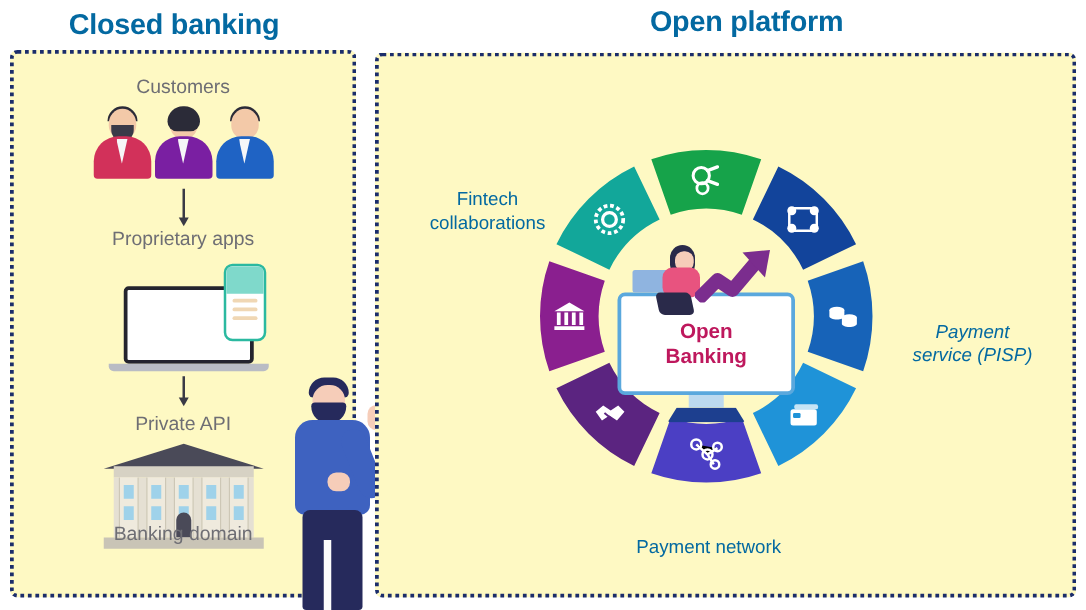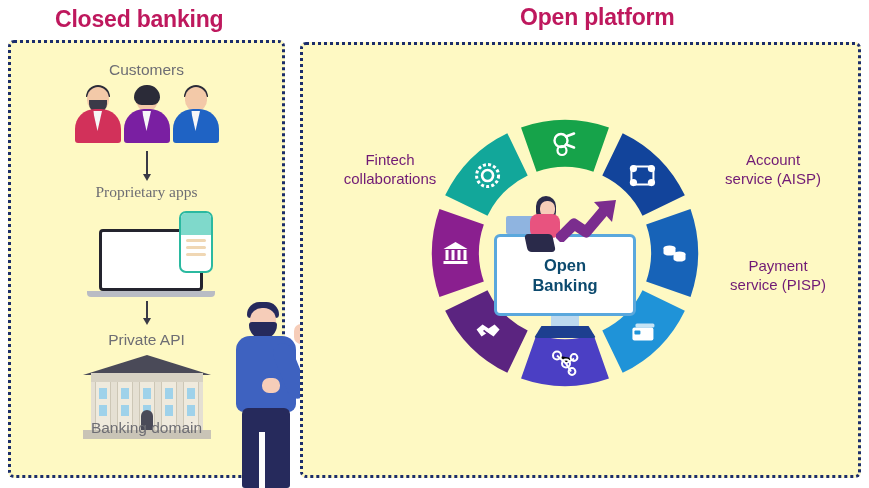--- a/index.html
+++ b/index.html
@@ -10,21 +10,21 @@
     overflow:hidden;
     position:relative;
   }
   .stage{position:absolute;inset:0;}
 
   
   .panel-title{
     position:absolute;
     font-size:23px;
     font-weight:bold;
-    color:#be185d;
+    color:#0369a1;
     letter-spacing:-0.2px;
     white-space:nowrap;
   }
   #title-closed{left:55px;top:6px;}
   #title-open{left:520px;top:4px;}
 
   
   .panel-box{
     position:absolute;
     border:3px dotted #1b2d6b;
@@ -38,21 +38,21 @@
   
   .cb-label{
     position:absolute;
     width:100%;
     text-align:center;
     font-size:15.5px;
     color:#6e6e74;
     white-space:nowrap;
   }
   #label-customers{top:18px;}
-  #label-apps{top:140px;font-family:Liberation Serif, serif;}
+  #label-apps{top:140px;}
   #label-private-api{top:288px;}
   #label-domain{top:376px;}
 
   .cb-arrow{
     position:absolute;left:50%;transform:translateX(-50%);
     width:2px;background:#3a3a46;
   }
   #arrow-1{top:108px;height:24px;}
   #arrow-1::after,#arrow-2::after{
     content:"";position:absolute;left:50%;bottom:-6px;
@@ -148,39 +148,39 @@
   #standing-man .m-legs{position:absolute;left:14px;top:108px;width:48px;height:80px;
       background:#262a5c;border-radius:6px 6px 3px 3px;}
   #standing-man .m-gap{position:absolute;left:31px;top:132px;width:6px;height:56px;background:#fdfdfd;}
 
   
   #wheel{
     position:absolute;left:430px;top:118px;width:270px;height:270px;
   }
   #wheel svg{display:block;}
   .wheel-label{
-    position:absolute;font-size:15px;color:#701a75;line-height:19px;
+    position:absolute;font-size:15px;color:#0369a1;line-height:19px;
     text-align:center;white-space:nowrap;
   }
   #wl-fintech{left:330px;top:150px;width:120px;}
   #wl-account{left:703px;top:150px;width:140px;}
-  #wl-payment-serv{left:718px;top:256px;width:120px;}
+  #wl-payment-serv{left:718px;top:256px;width:120px;font-style:italic;}
   #wl-lending{left:687px;top:368px;width:130px;}
   #wl-paynet{left:477px;top:428px;width:180px;}
   #wl-cross{left:320px;top:366px;width:140px;}
   #wl-otherbanks{left:306px;top:256px;width:120px;}
 
   
   #center-monitor{
     position:absolute;left:494px;top:234px;width:142px;height:82px;
     border:3px solid #5aa8dd;border-radius:6px;background:#ffffff;box-sizing:border-box;
     display:flex;align-items:center;justify-content:center;
   }
   #center-monitor-text{
-    font-size:16.5px;font-weight:bold;color:#0c4a6e;line-height:20px;text-align:center;
+    font-size:16.5px;font-weight:bold;color:#be185d;line-height:20px;text-align:center;
   }
   #monitor-neck{position:absolute;left:551px;top:316px;width:28px;height:10px;background:#bcd9ef;}
   #monitor-base{position:absolute;left:534px;top:326px;width:62px;height:12px;
      background:#1d3f8f;border-radius:3px;clip-path:polygon(12% 0,88% 0,100% 100%,0 100%);}
 
   
   #woman{position:absolute;left:500px;top:196px;width:120px;height:56px;}
   #woman .w-hair{position:absolute;left:36px;top:0;width:20px;height:24px;
      border-radius:10px 10px 8px 8px;background:#2a2a4a;}
   #woman .w-head{position:absolute;left:40px;top:5px;width:15px;height:16px;
@@ -373,16 +373,16 @@
     <div class="w-head"></div>
     <div class="w-body"></div>
     <div class="w-legs"></div>
     <svg id="arrow-graph" width="64" height="44" viewBox="0 0 64 44">
       <path d="M2 42 L18 26 L30 34 L52 8" stroke="#7b2d8e" stroke-width="11" fill="none" stroke-linejoin="round"></path>
       <path d="M38 4 L60 2 L56 24 Z" fill="#7b2d8e"></path>
     </svg>
   </div>
 
   <div class="wheel-label" id="wl-fintech">Fintech<br>collaborations</div>
-  <div class="wheel-label" id="wl-account">Account<br>service (AISP)</div>
   <div class="wheel-label" id="wl-payment-serv">Payment<br>service (PISP)</div>
+  <div class="wheel-label" id="wl-paynet">Payment network</div>
 
 </div>
 
 </body></html>

